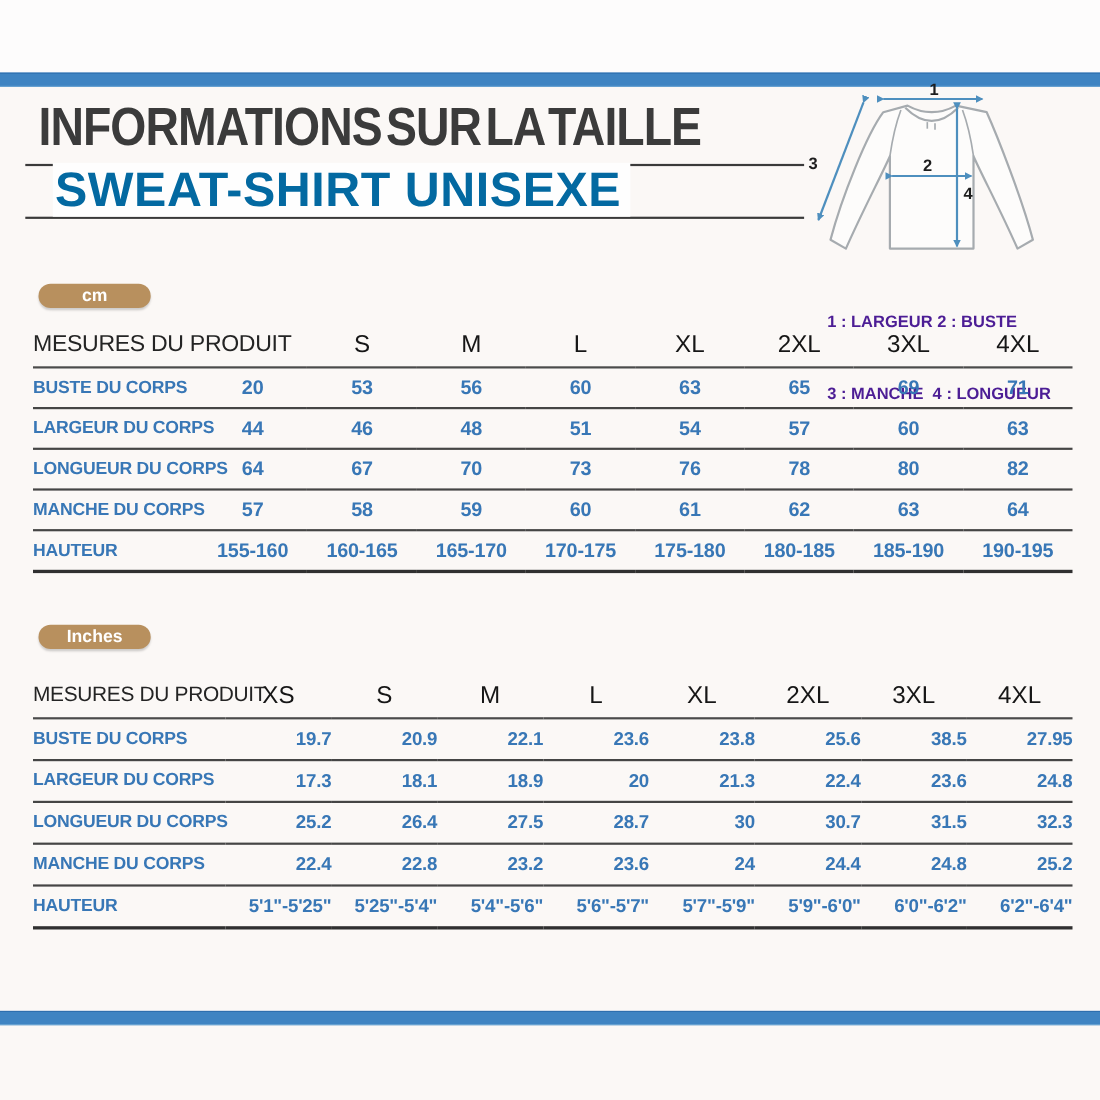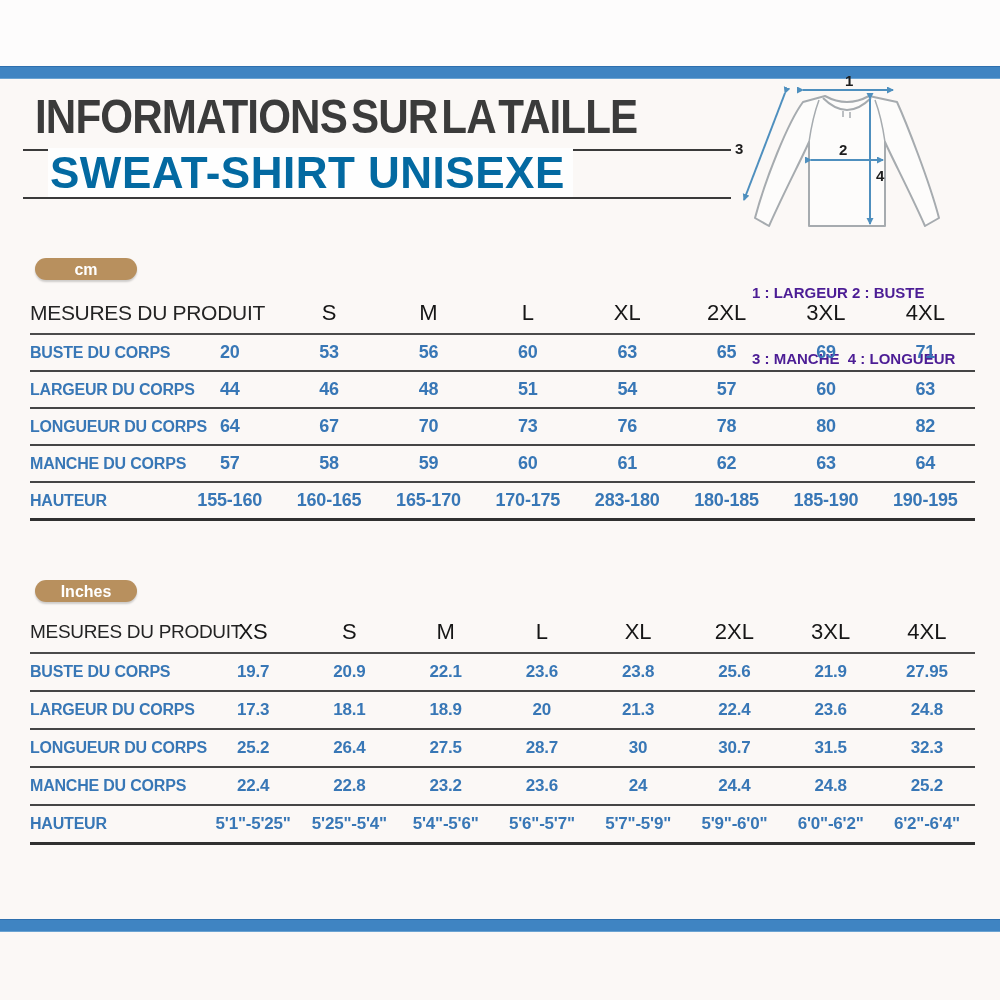--- a/index.html
+++ b/index.html
@@ -36,40 +36,40 @@
     position:absolute;left:752px;top:238px;
     font-size:15px;font-weight:bold;color:#4c1d95;line-height:22px;white-space:pre;
   }
 
   .badge{
     position:absolute;left:35px;width:102px;height:22px;border-radius:13px;
     background:#b8905e;color:#ffffff;font-weight:bold;font-size:16px;
     text-align:center;line-height:23px;box-shadow:0 2px 2px rgba(0,0,0,0.18);
   }
   .badge-cm{top:258px}
-  .badge-in{top:580px}
+  .badge-in{top:568px}
 
   table.size-table{
     position:absolute;left:30px;width:945px;
     border-collapse:collapse;table-layout:fixed;
   }
   table.size-table.cm{top:293px}
   table.size-table.in{top:612px}
   .size-table th,.size-table td{padding:0;white-space:nowrap;overflow:visible;vertical-align:middle;}
   .size-table thead tr{border-bottom:2px solid #4b4b4b;}
   .size-table thead th{height:40px;font-size:22px;font-weight:normal;color:#161616;text-align:center;}
   .size-table th.label-h{text-align:left;font-size:21px;color:#242424;letter-spacing:-0.3px;}
   .cm th.label-h{width:150px}
   .in th.label-h{width:175px;font-size:19px}
   .size-table tbody tr{border-bottom:2px solid #454545;}
   .size-table tbody tr:last-child{border-bottom:3px solid #303030;}
   .size-table td{height:35px;}
   .in td{height:36px;}
   .size-table td.val{text-align:center;font-size:18px;font-weight:bold;color:#3877b6;letter-spacing:-0.2px;}
-  .in td.val{font-size:17px;}
+  .in td.val{font-size:17px;text-align:right;}
   .size-table td.label{text-align:left;font-size:16px;font-weight:bold;color:#3877b6;letter-spacing:-0.2px;}
 </style>
 </head>
 <body>
 
 <div class="page">
   <div class="top-strip"></div>
   <div class="bar top"></div>
   <div class="bar bottom"></div>
 
@@ -174,21 +174,21 @@
           <td class="val">62</td>
           <td class="val">63</td>
           <td class="val">64</td>
         </tr>
         <tr>
           <td class="label">HAUTEUR</td>
           <td class="val">155-160</td>
           <td class="val">160-165</td>
           <td class="val">165-170</td>
           <td class="val">170-175</td>
-          <td class="val">283-180</td>
+          <td class="val">175-180</td>
           <td class="val">180-185</td>
           <td class="val">185-190</td>
           <td class="val">190-195</td>
         </tr>
       </tbody>
     </table>
 
   <div class="badge badge-in">Inches</div>
   <table class="size-table in">
       <thead>
@@ -206,21 +206,21 @@
       </thead>
       <tbody>
         <tr>
           <td class="label">BUSTE DU CORPS</td>
           <td class="val">19.7</td>
           <td class="val">20.9</td>
           <td class="val">22.1</td>
           <td class="val">23.6</td>
           <td class="val">23.8</td>
           <td class="val">25.6</td>
-          <td class="val">21.9</td>
+          <td class="val">38.5</td>
           <td class="val">27.95</td>
         </tr>
         <tr>
           <td class="label">LARGEUR DU CORPS</td>
           <td class="val">17.3</td>
           <td class="val">18.1</td>
           <td class="val">18.9</td>
           <td class="val">20</td>
           <td class="val">21.3</td>
           <td class="val">22.4</td>

